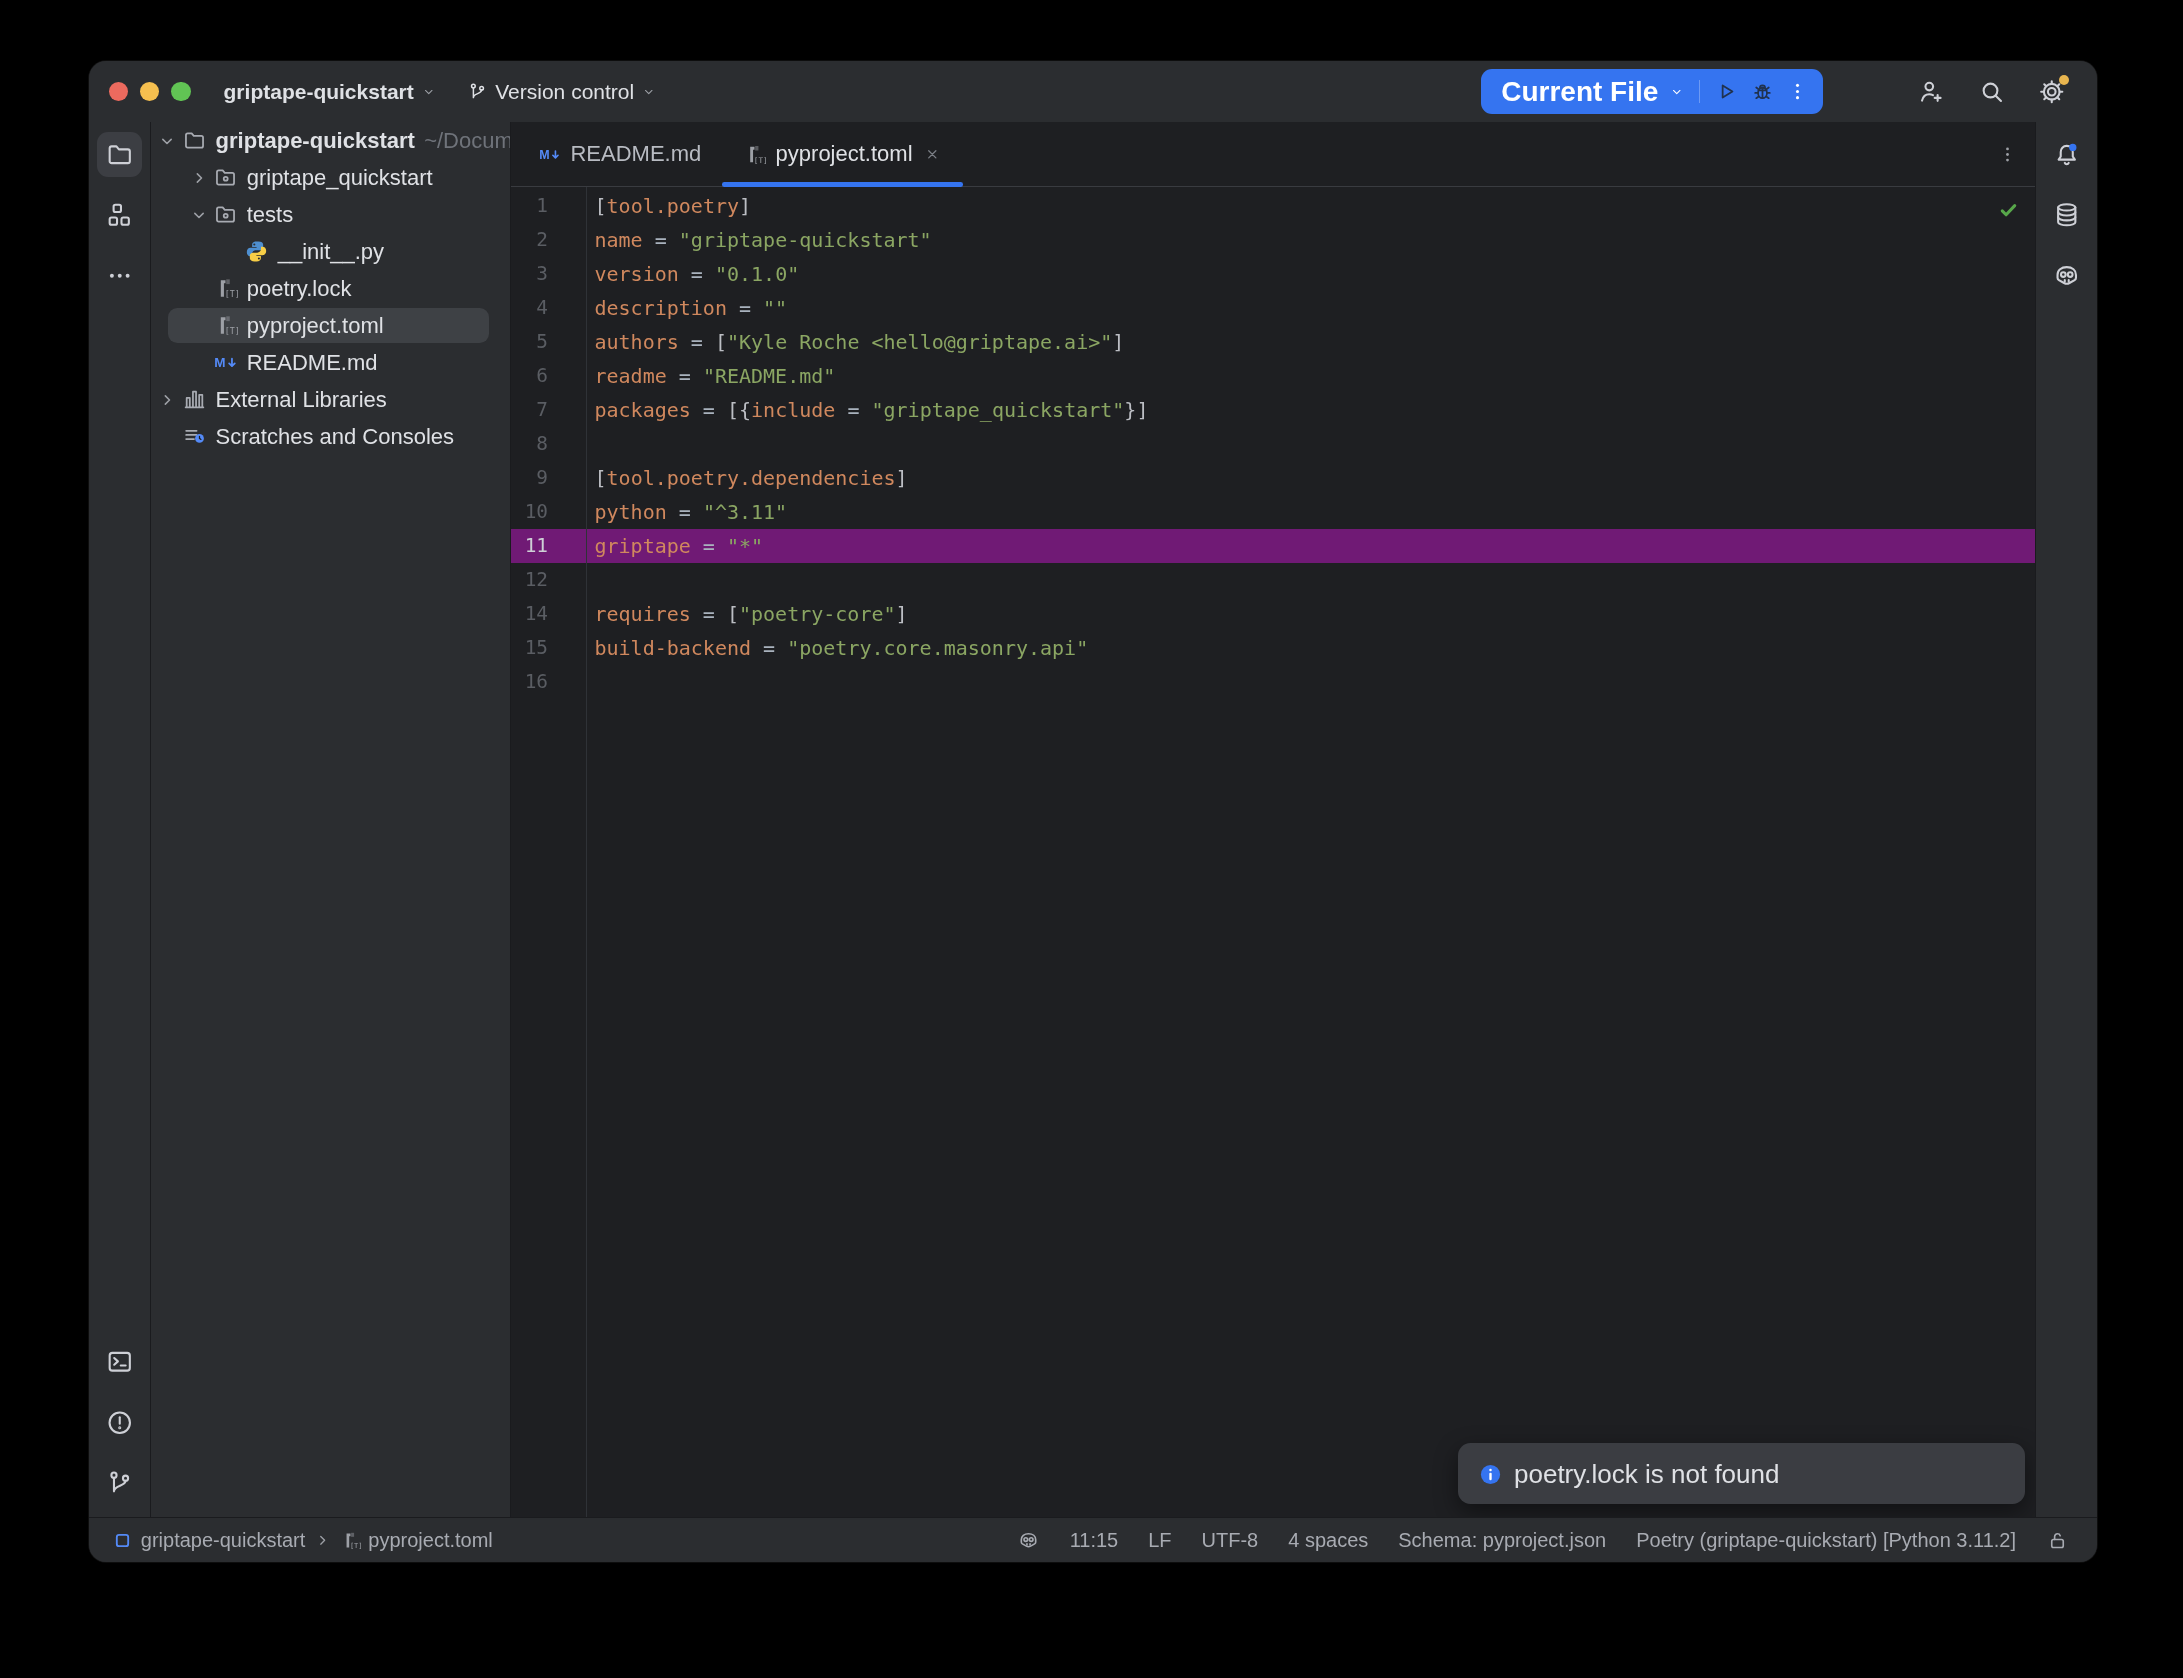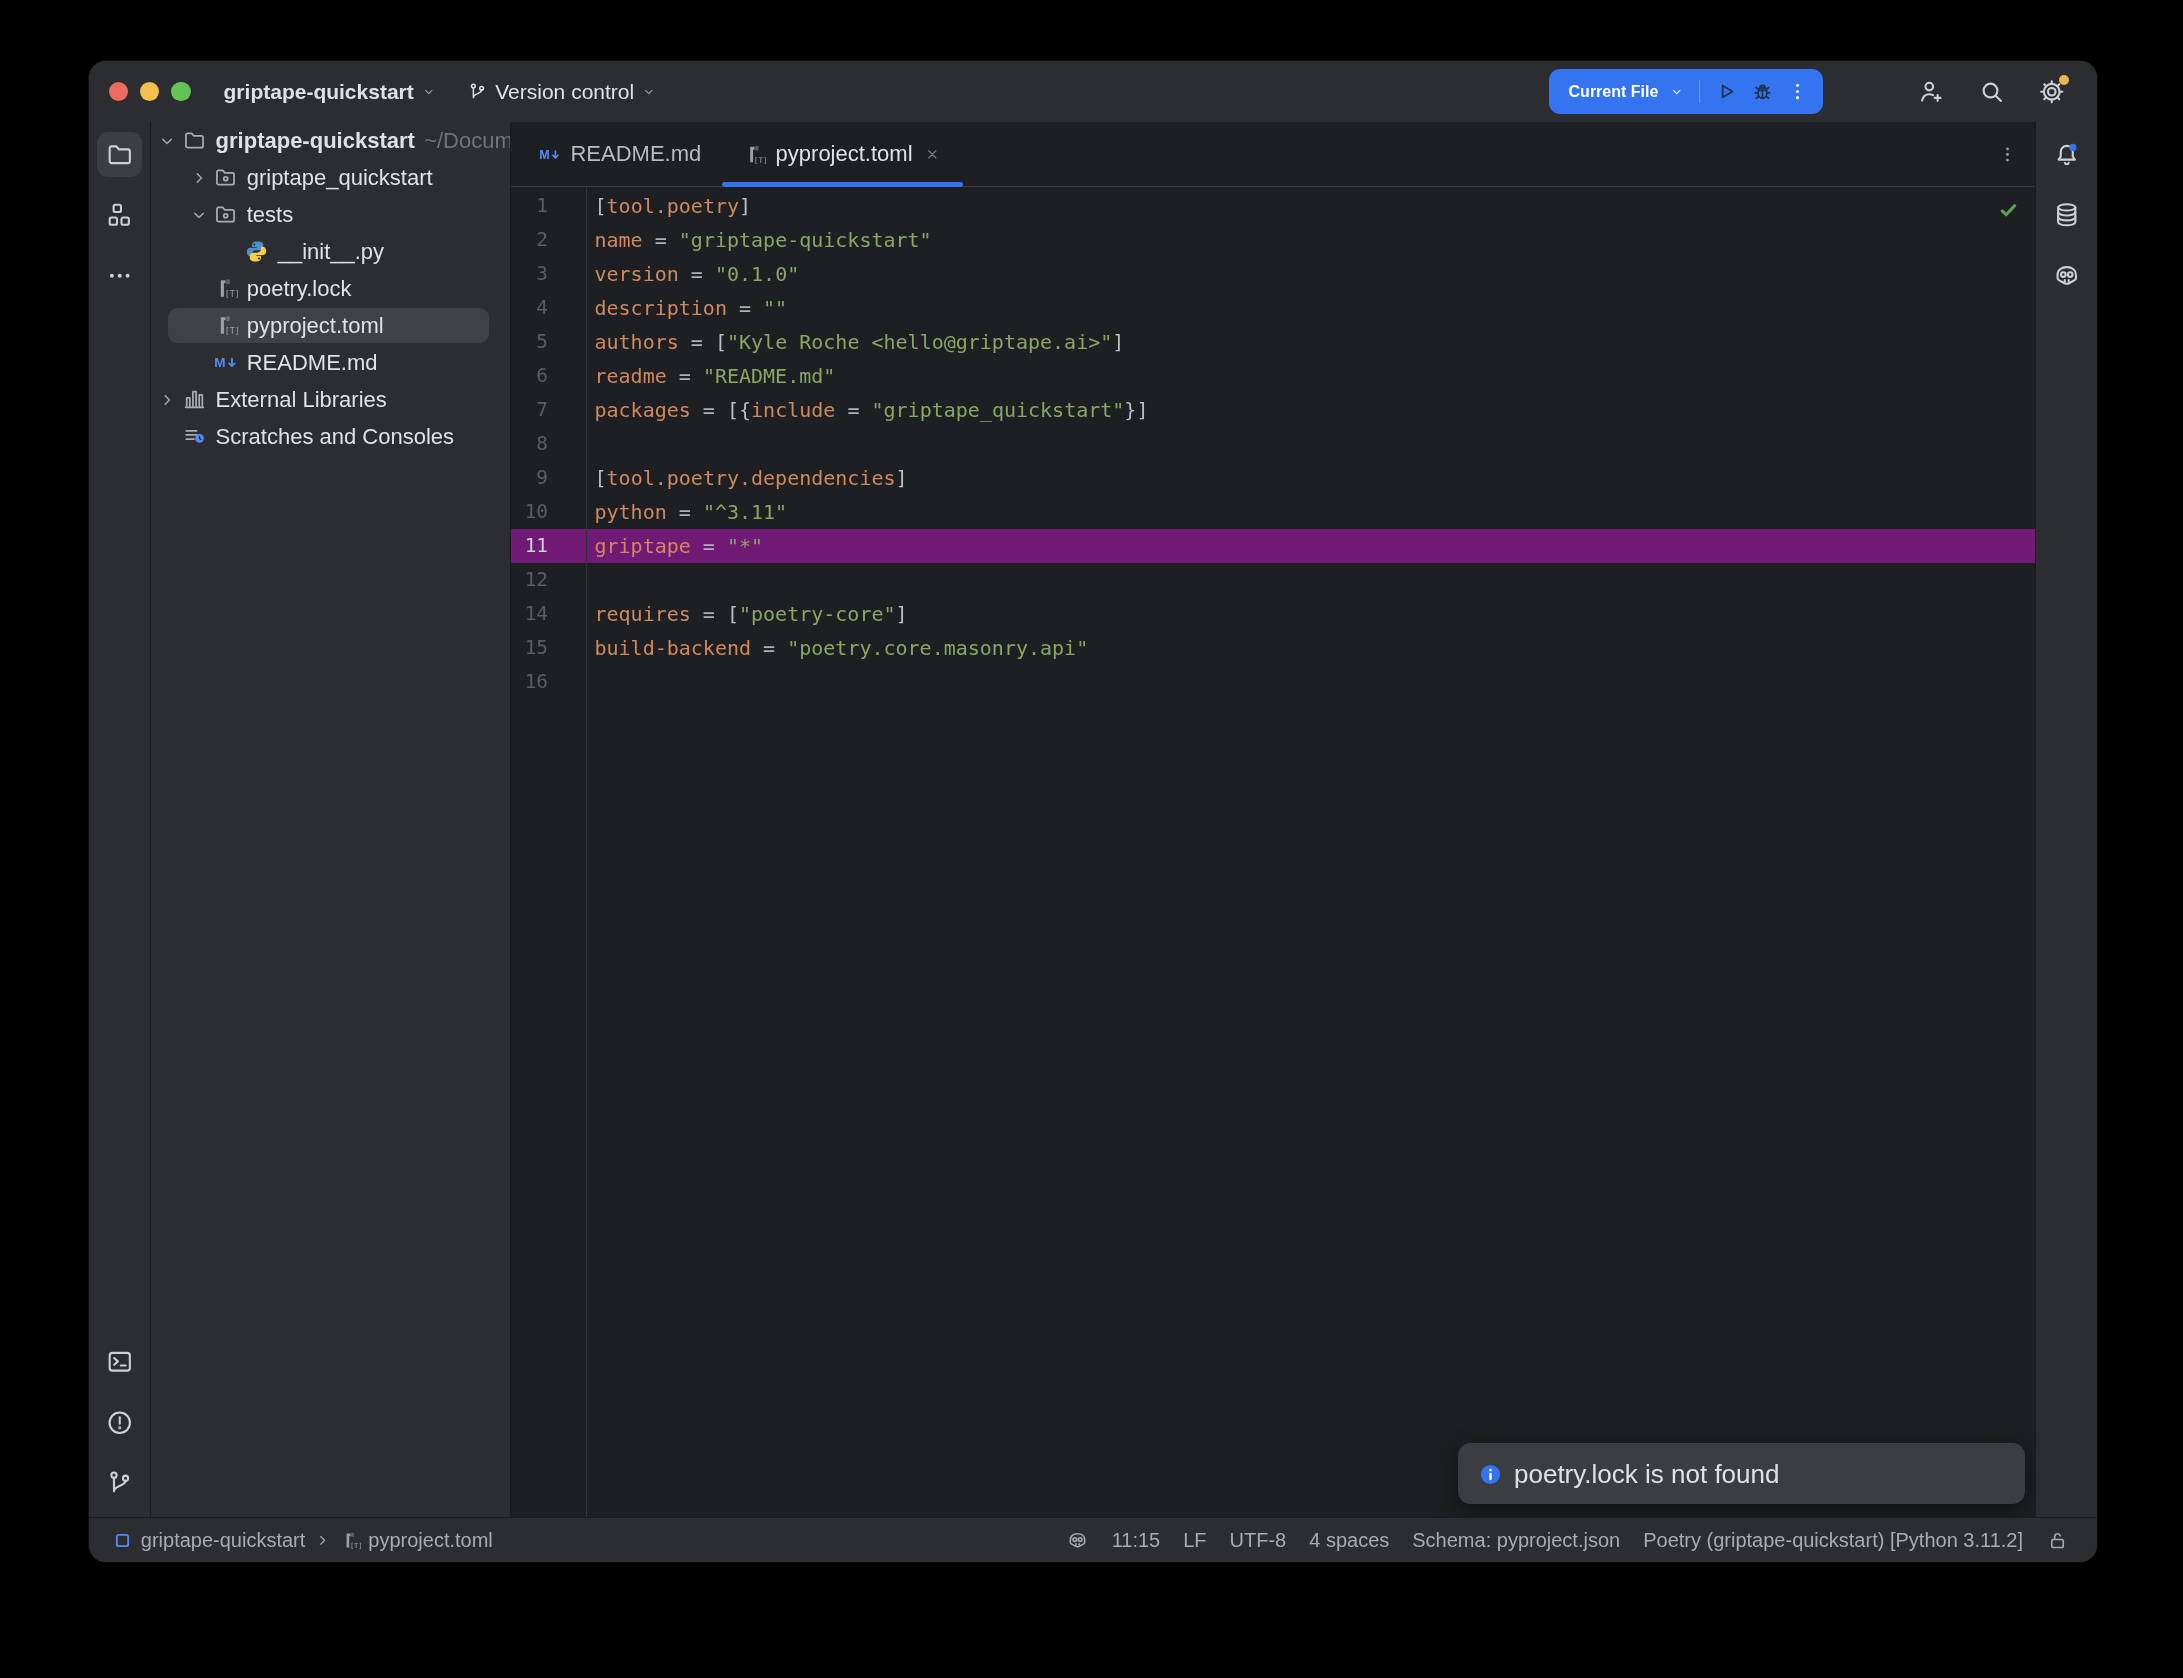--- a/index.html
+++ b/index.html
@@ -8,21 +8,21 @@
   .window{position:absolute;left:89px;top:61px;width:2008px;height:1501px;background:#1E1F22;border-radius:17px;overflow:hidden;display:flex;flex-direction:column;box-shadow:0 0 0 0.8px rgba(255,255,255,.07);}
   
   .titlebar{height:61px;flex:0 0 auto;background:#2B2D30;display:flex;align-items:center;padding-left:20px;}
   .lights{display:flex;gap:11.7px;align-items:center;}
   .light{width:19.4px;height:19.4px;border-radius:50%;}
   .tb-item{display:flex;align-items:center;gap:7px;color:#DFE1E5;font-size:21px;cursor:default;}
   .tb-proj{margin-left:33px;font-weight:700;}
   .tb-vcs{margin-left:31px;font-weight:400;}
   .tb-right{margin-left:auto;display:flex;align-items:center;gap:26.4px;padding-right:28px;}
   .run-widget{height:45px;background:#3574F0;border-radius:11px;display:flex;align-items:center;padding:0 14px 0 20px;gap:11px;margin-right:65px;color:#fff;}
-  .run-label{font-size:16px;font-weight:600;}
+  .run-label{font-size:28px;font-weight:600;}
   .run-sep{width:0.8px;height:23px;background:rgba(255,255,255,.28);margin:0 3.1px;}
   .run-dark{color:#20324F;}
   .tb-icon{width:34px;height:34px;display:flex;align-items:center;justify-content:center;color:#CED0D6;position:relative;}
   .gear-badge{position:absolute;top:0.8px;right:0px;width:10px;height:10px;border-radius:50%;background:#E8B54F;}
   
   .main{flex:1;display:flex;min-height:0;}
   .strip{width:62px;background:#2B2D30;display:flex;flex-direction:column;align-items:center;box-sizing:border-box;}
   .strip.left{border-right:0.8px solid #1A1B1E;}
   .strip.right{border-left:0.8px solid #1A1B1E;}
   .strip-group{display:flex;flex-direction:column;gap:15.5px;align-items:center;}
@@ -65,21 +65,21 @@
   
   .notif{position:absolute;right:10px;bottom:13.2px;width:567px;box-sizing:border-box;background:#3B3D42;border-radius:12.4px;padding:15.5px 20px 14px 20px;box-shadow:0 7.8px 23px rgba(0,0,0,.45);font-family:"Liberation Sans",sans-serif;z-index:5;}
   .notif-head{display:flex;align-items:center;gap:11px;}
   .notif-title{font-size:26px;font-weight:400;color:#DFE1E5;}
   .notif-body{margin-left:36px;margin-top:3.1px;font-size:22px;line-height:29.5px;color:#DFE1E5;}
   .notif-link{color:#548AF7;}
   
   .statusbar{height:45px;flex:0 0 auto;background:#2B2D30;border-top:0.8px solid #1A1B1E;display:flex;align-items:center;font-size:20px;color:#A8ABB2;padding:0 28px 0 23px;box-sizing:border-box;}
   .crumbs{display:flex;align-items:center;gap:7.8px;min-width:0;}
   .crumb{display:flex;align-items:center;gap:7.8px;}
-  .status-right{margin-left:auto;display:flex;align-items:flex-end;gap:23px;white-space:nowrap;}
+  .status-right{margin-left:auto;display:flex;align-items:flex-end;gap:30px;white-space:nowrap;}
   .status-item{display:flex;align-items:center;color:#A8ABB2;}
   
   .ic{display:inline-flex;align-items:center;justify-content:center;line-height:0;}
   .ic svg{display:block;}
   .i18 svg{width:15.5px;height:15.5px;}
   .i22 svg{width:18.6px;height:18.6px;}
   .i26 svg{width:21px;height:21px;}
   .i30 svg{width:23px;height:23px;}
   .i32 svg{width:25px;height:25px;}
   .i38 svg{width:29.5px;height:29.5px;}

